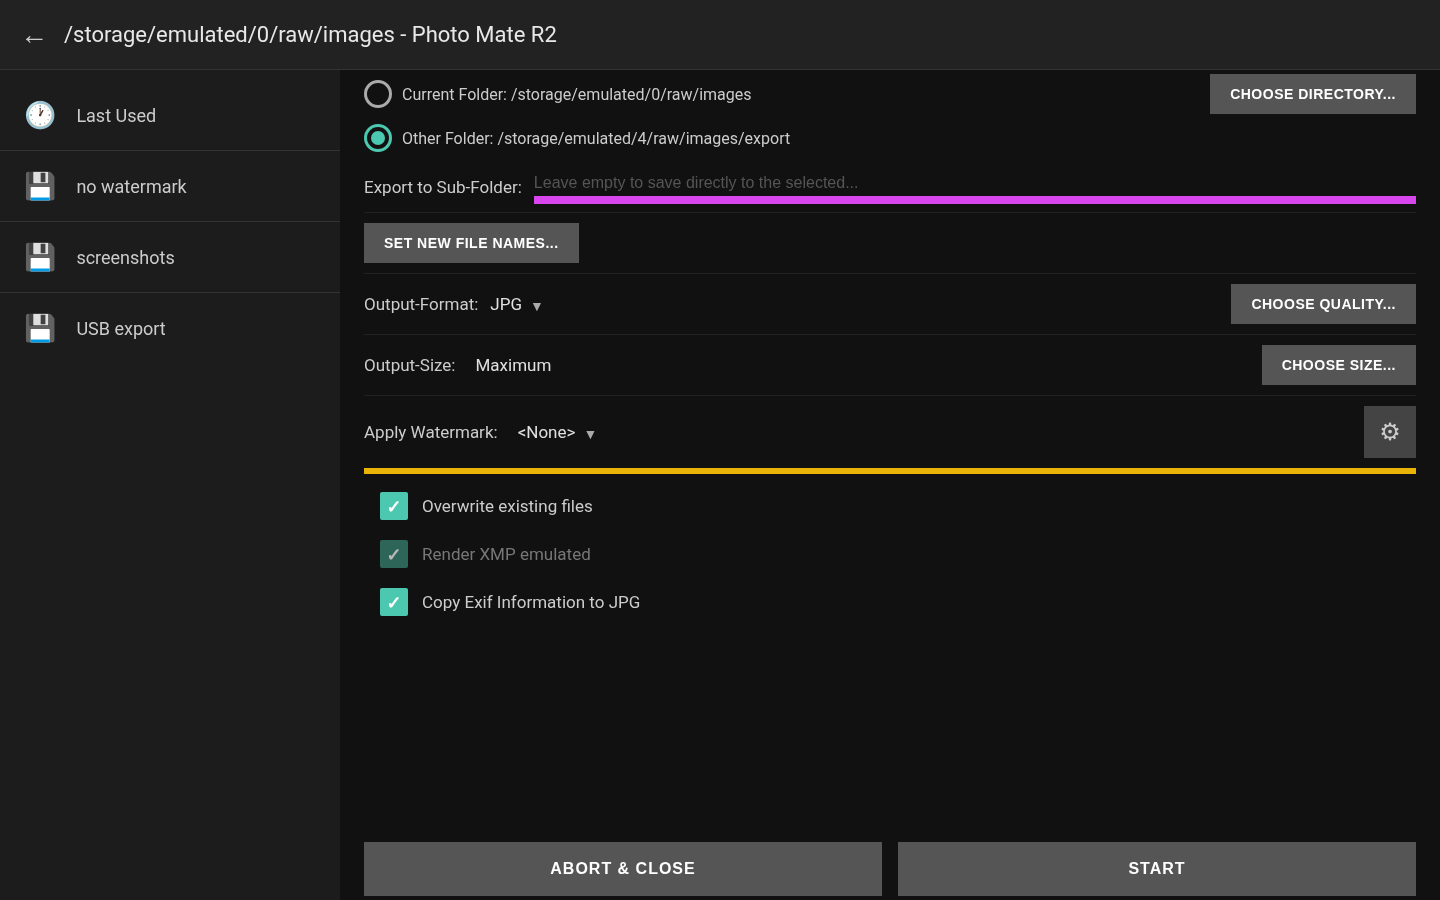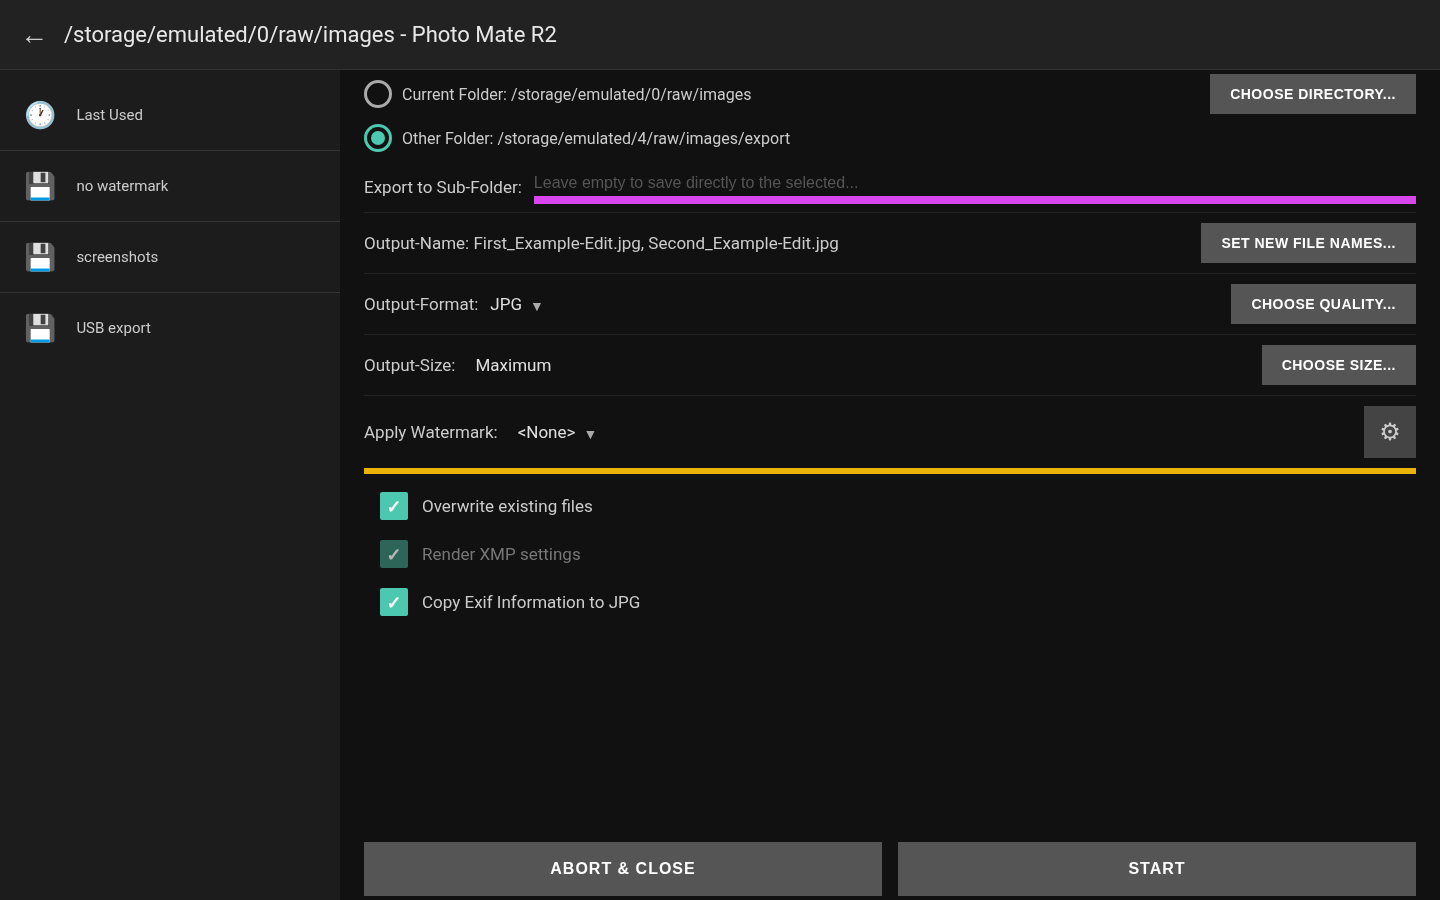--- a/index.html
+++ b/index.html
@@ -53,21 +53,21 @@
       gap: 20px;
       padding: 20px 24px;
       cursor: pointer;
       color: #ccc;
     }
     .sidebar-item .icon {
       font-size: 26px;
       color: #aaa;
     }
     .sidebar-item .label {
-      font-size: 15px;
+      font-size: 18px;
       color: #ccc;
     }
     .sidebar-divider {
       height: 1px;
       background: #333;
       margin: 0 0;
     }
 
     
     #main {
@@ -333,21 +333,20 @@
       </div>
       <button class="btn-gray">CHOOSE DIRECTORY...</button>
     </div>
 
     <div class="subfolder-row">
       <span class="row-label">Export to Sub-Folder:</span>
       <input class="subfolder-input" type="text" placeholder="Leave empty to save directly to the selected..." style="">
     </div>
 
     <div class="row-with-btn">
-      <span class="output-name-text">Output-Name: First_Example-Edit.jpg, Second_Example-Edit.jpg</span>
       <button class="btn-gray">SET NEW FILE NAMES...</button>
     </div>
 
     <div class="row-with-btn">
       <div class="dropdown-row">
         <span class="row-label">Output-Format:</span>
         <div class="dropdown-value">
           <span>JPG</span>
           <span class="dropdown-arrow">▼</span>
         </div>
@@ -378,21 +377,21 @@
       <div class="checkbox-row">
         <div class="checkbox-box">
           <span class="checkmark">✓</span>
         </div>
         <span class="checkbox-label">Overwrite existing files</span>
       </div>
       <div class="checkbox-row">
         <div class="checkbox-box disabled">
           <span class="checkmark">✓</span>
         </div>
-        <span class="checkbox-label disabled">Render XMP settings</span>
+        <span class="checkbox-label disabled">Render XMP emulated</span>
       </div>
       <div class="checkbox-row">
         <div class="checkbox-box">
           <span class="checkmark">✓</span>
         </div>
         <span class="checkbox-label">Copy Exif Information to JPG</span>
       </div>
     </div>
 
     <div id="bottom-buttons">

